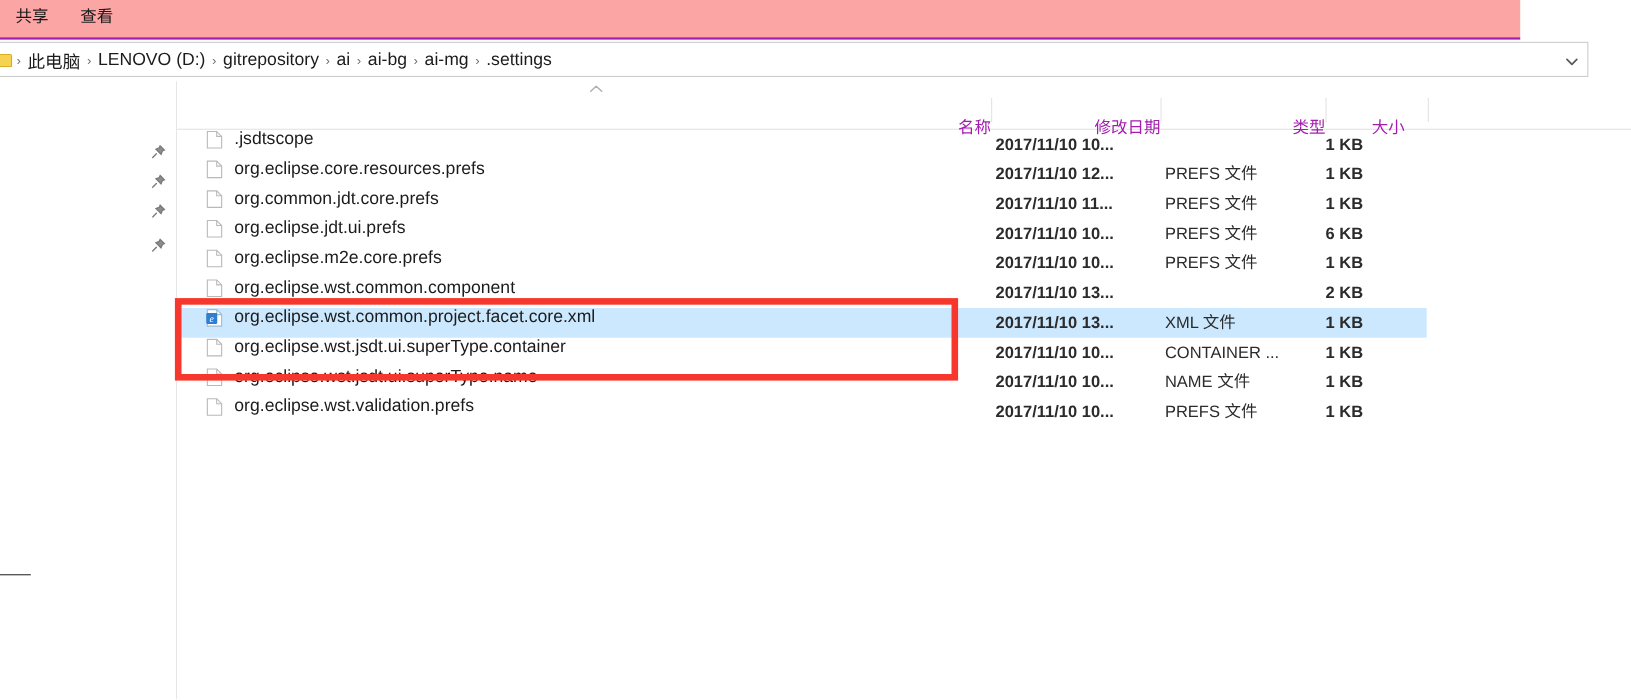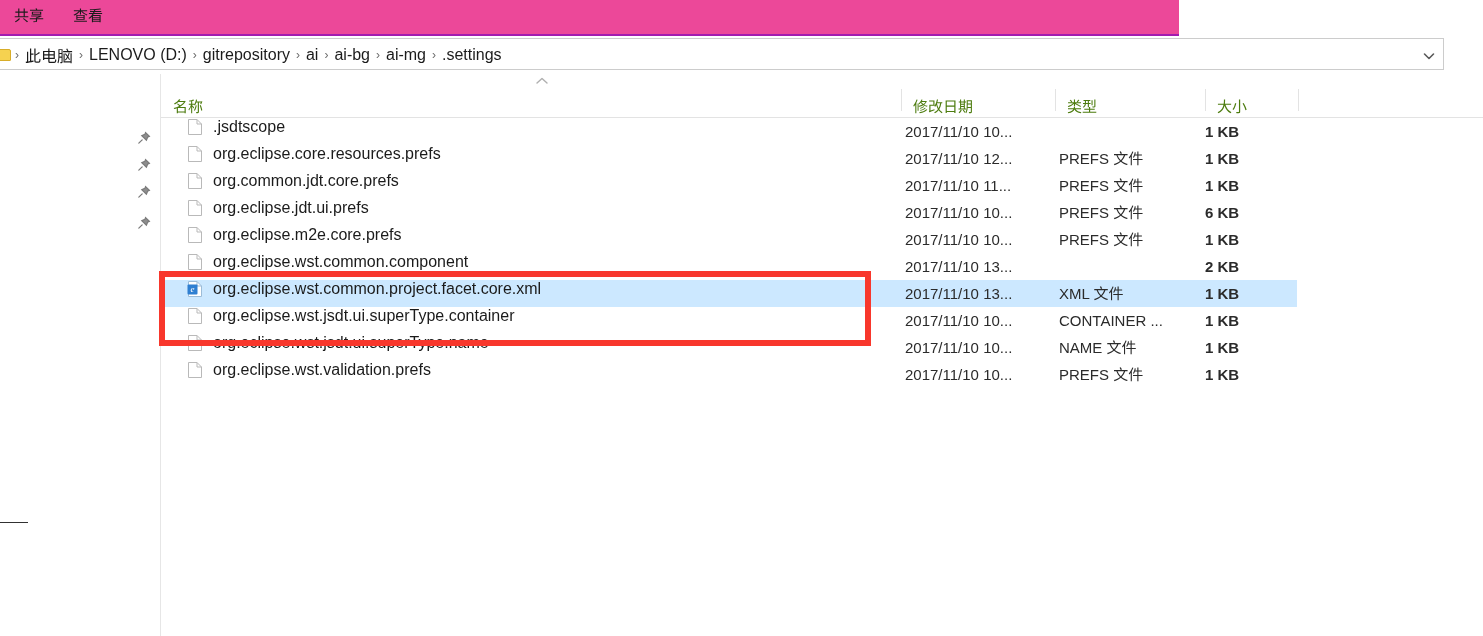--- a/index.html
+++ b/index.html
@@ -15,22 +15,22 @@
     overflow: hidden;
     font-family: "Liberation Sans", "DejaVu Sans", sans-serif;
     color: #1b1b1b;
     -webkit-font-smoothing: antialiased;
   }
 
   
   .ribbon-strip {
     position: absolute;
     left: 0; top: 0;
-    width: 1179px; height: 34px;
-    background: #ec4899;
+    width: 1382px; height: 34px;
+    background: #fca5a5;
     border-bottom: 5px solid #a21caf;
   }
   .ribbon-tab {
     position: absolute;
     top: 5px;
     font-size: 15px;
     line-height: 22px;
     color: #1b1b1b;
     padding: 0 6px;
     cursor: default;
@@ -137,26 +137,27 @@
 
   
   .col-header {
     position: absolute;
     left: 0; top: 11px;
     width: 1322px; height: 32px;
     border-bottom: 1px solid #e3e3e3;
   }
   .col-header .hcell {
     position: absolute;
-    top: 6px; height: 32px;
+    top: 16px; height: 32px;
     line-height: 32px;
     font-size: 15px;
-    color: #4d7c0f;
-    cursor: default;
-    box-sizing: border-box;
+    color: #a21caf;
+    cursor: default;
+    box-sizing: border-box;
+    text-align: right;
   }
   .col-header .hcell .htext { padding-left: 12px; }
   .hsep {
     position: absolute;
     top: 4px; height: 22px;
     width: 1px;
     background: #e3e3e3;
   }
   .sort-caret {
     position: absolute;
@@ -203,21 +204,21 @@
   }
   .cell {
     position: absolute;
     top: 0; height: 27px;
     line-height: 27px;
     font-size: 15px;
     color: #2b2b2b;
     white-space: nowrap;
     box-sizing: border-box;
   }
-  .cell.date { left: 740px; width: 146px; padding-left: 4px; }
+  .cell.date { left: 740px; width: 146px; padding-left: 4px; font-weight: bold; }
   .cell.type { left: 894px; width: 150px; padding-left: 4px; }
   .cell.size { left: 1044px; width: 92px; text-align: left; padding-right: 18px; font-weight: bold; }
 
   
   .annot-rect {
     position: absolute;
     left: 159px; top: 271px;
     width: 712px; height: 75px;
     border: 6px solid #f8372c;
     box-sizing: border-box;

